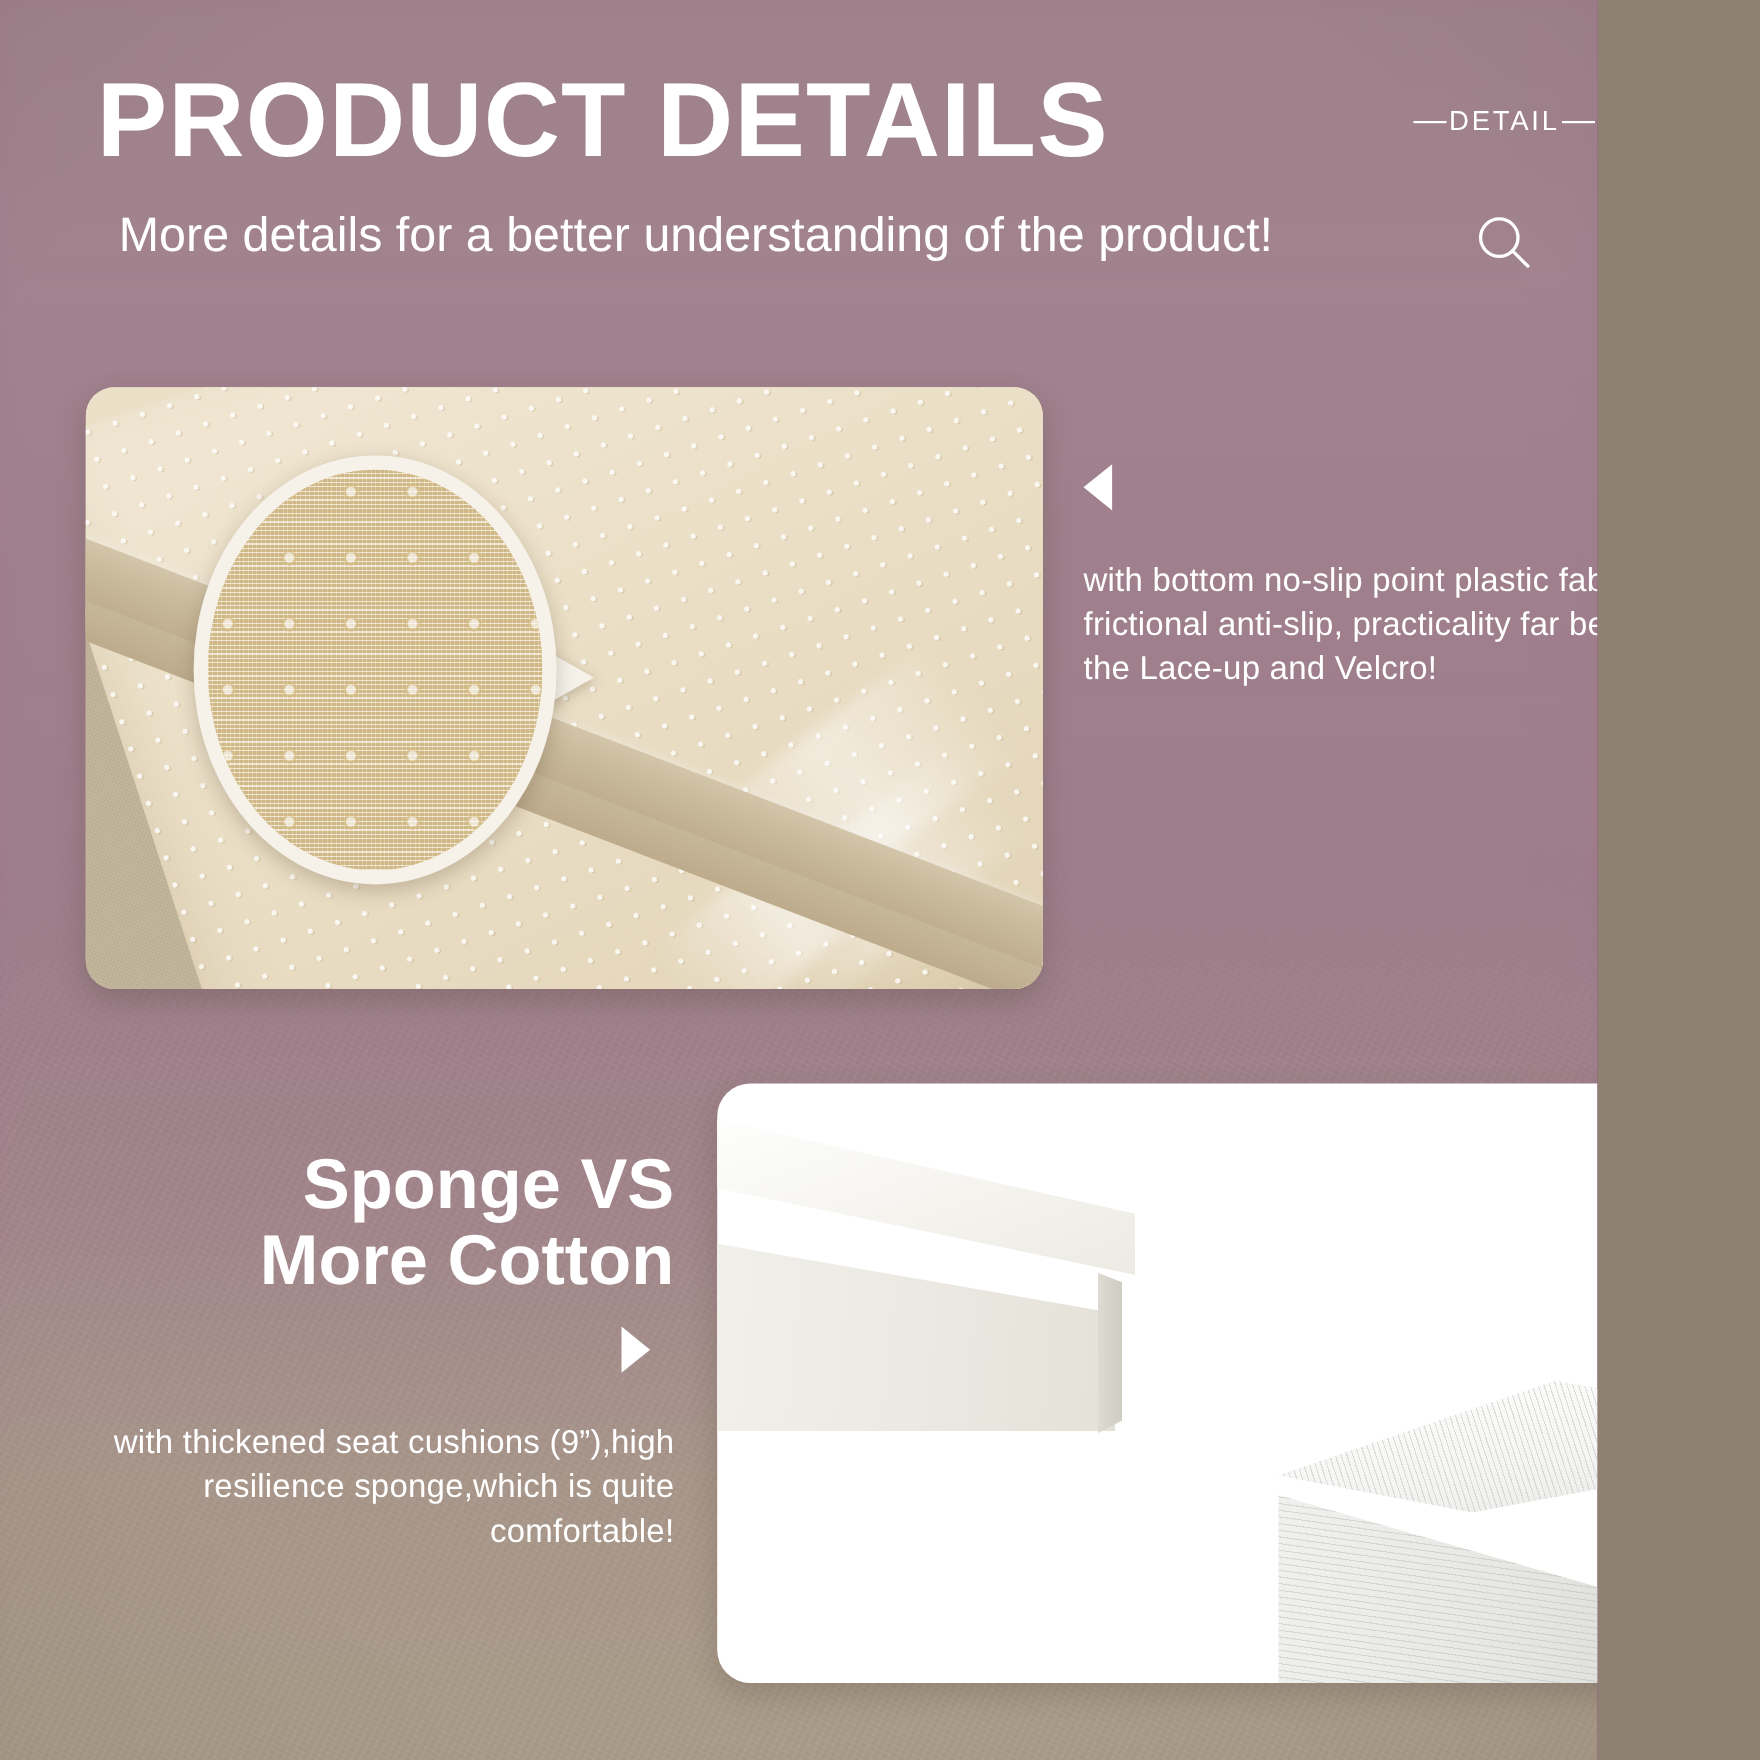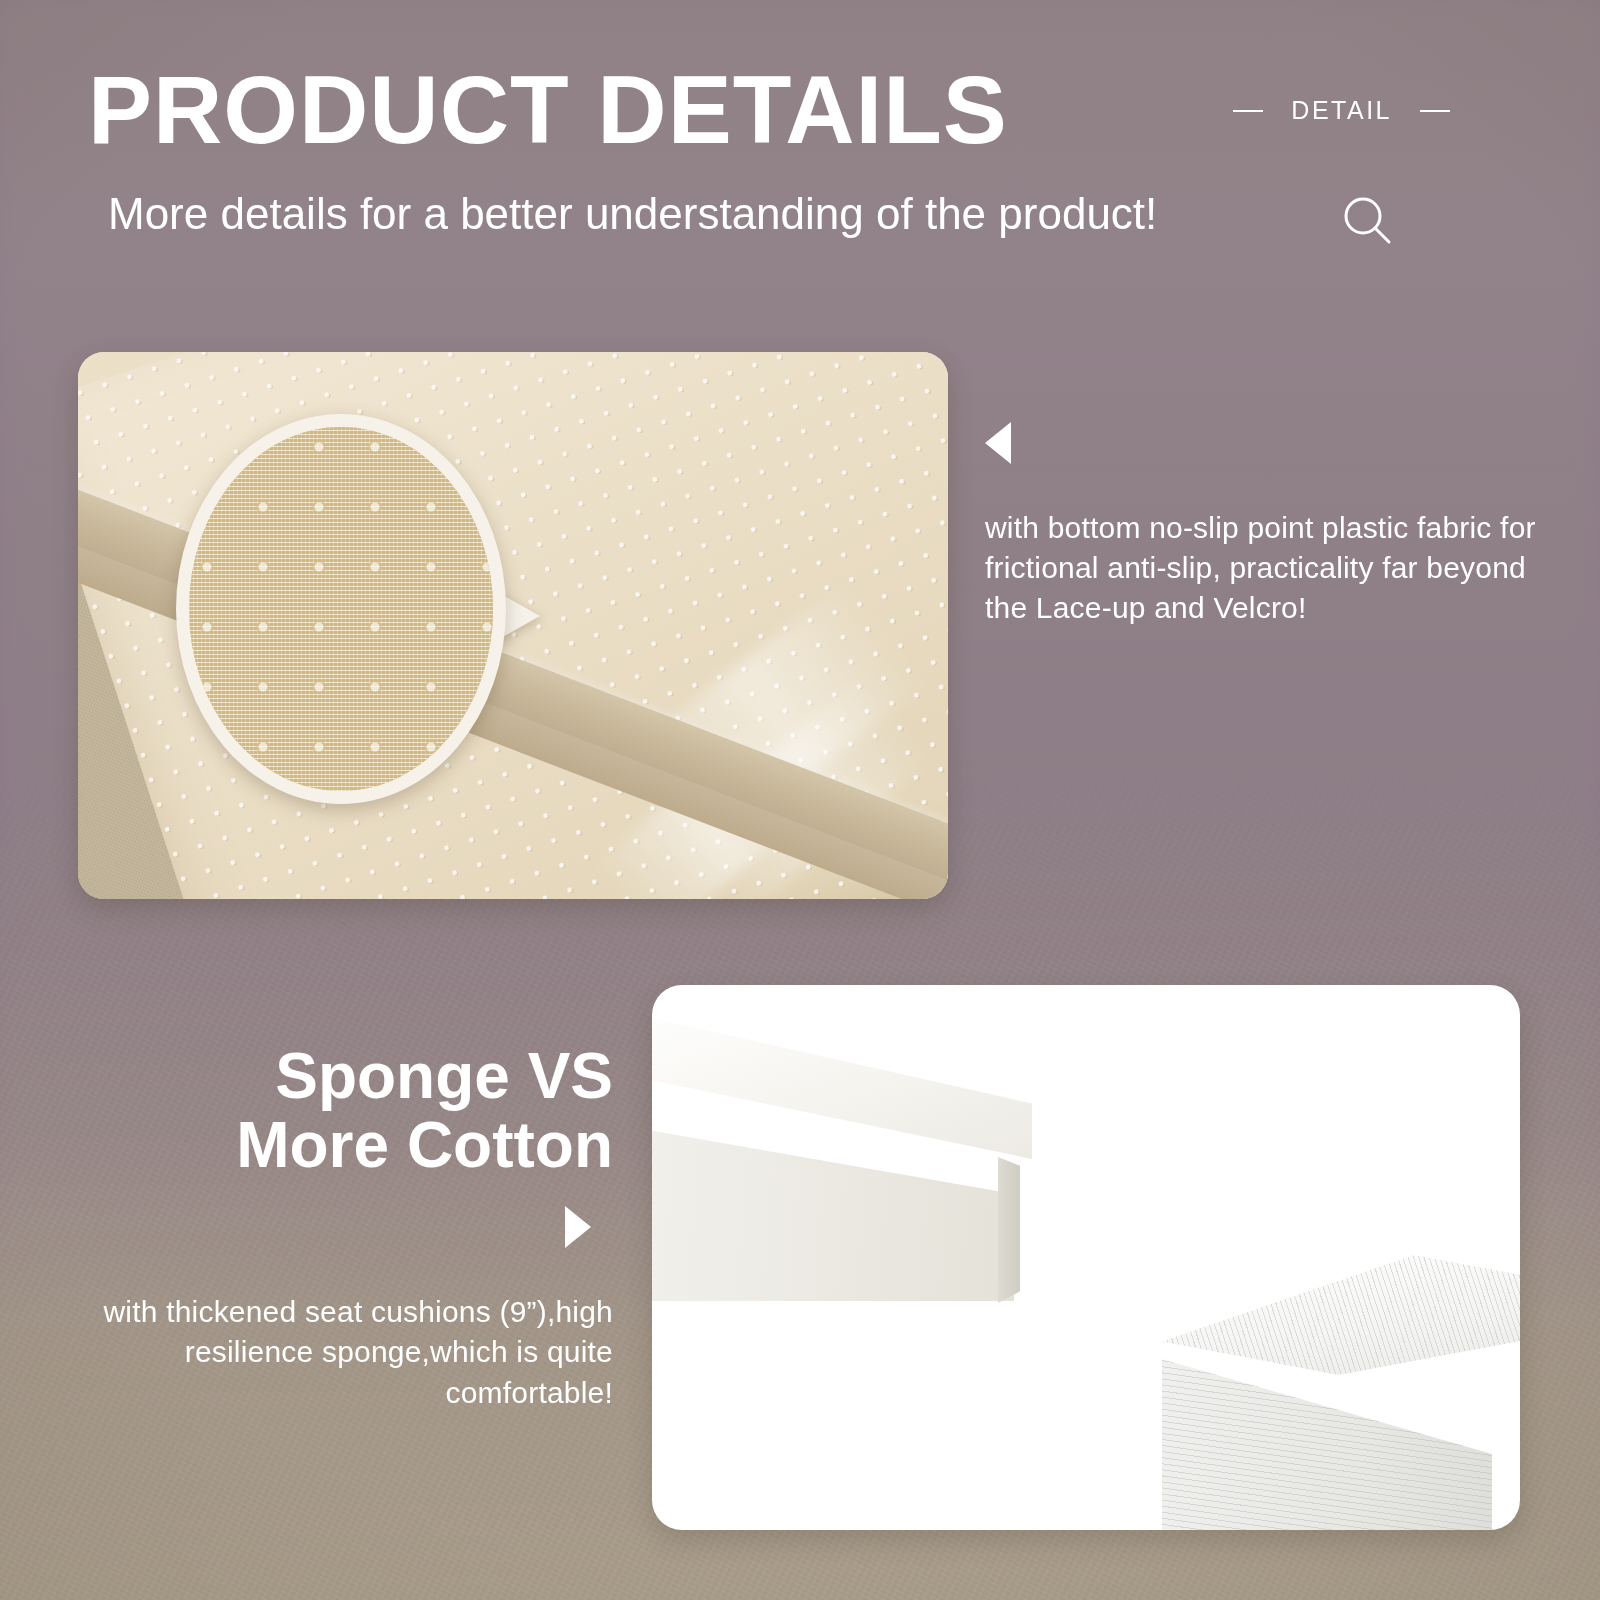--- a/index.html
+++ b/index.html
@@ -2,25 +2,25 @@
 <html><head>
 <meta charset="utf-8">
 <style>
   html, body {
     margin: 0;
     padding: 0;
     background: #8e8172;
   }
   #page {
     position: relative;
-    width: 1600px;
+    width: 1452px;
     height: 1600px;
     overflow: hidden;
     font-family: "Liberation Sans", sans-serif;
-    background: #4c1d95;
+    background: #a21caf;
   }
 
   
   .bg-layer { position: absolute; inset: 0; }
   .bg-photo {
     position: absolute;
     inset: -40px;
     filter: blur(26px) saturate(0.55);
     opacity: 0.62;
     background-color: #a79madd;
@@ -89,21 +89,21 @@
     font-size: 44px;
     font-weight: 400;
     line-height: 1;
     white-space: nowrap;
   }
   .detail-tag {
     position: absolute;
     right: 150px; top: 96px;
     display: flex;
     align-items: center;
-    gap: 28px;
+    gap: 2px;
     color: #ffffff;
     font-size: 25px;
     letter-spacing: 2.5px;
     font-weight: 400;
   }
   .detail-tag .rule {
     display: block;
     width: 30px; height: 2px;
     background: #ffffff;
   }

